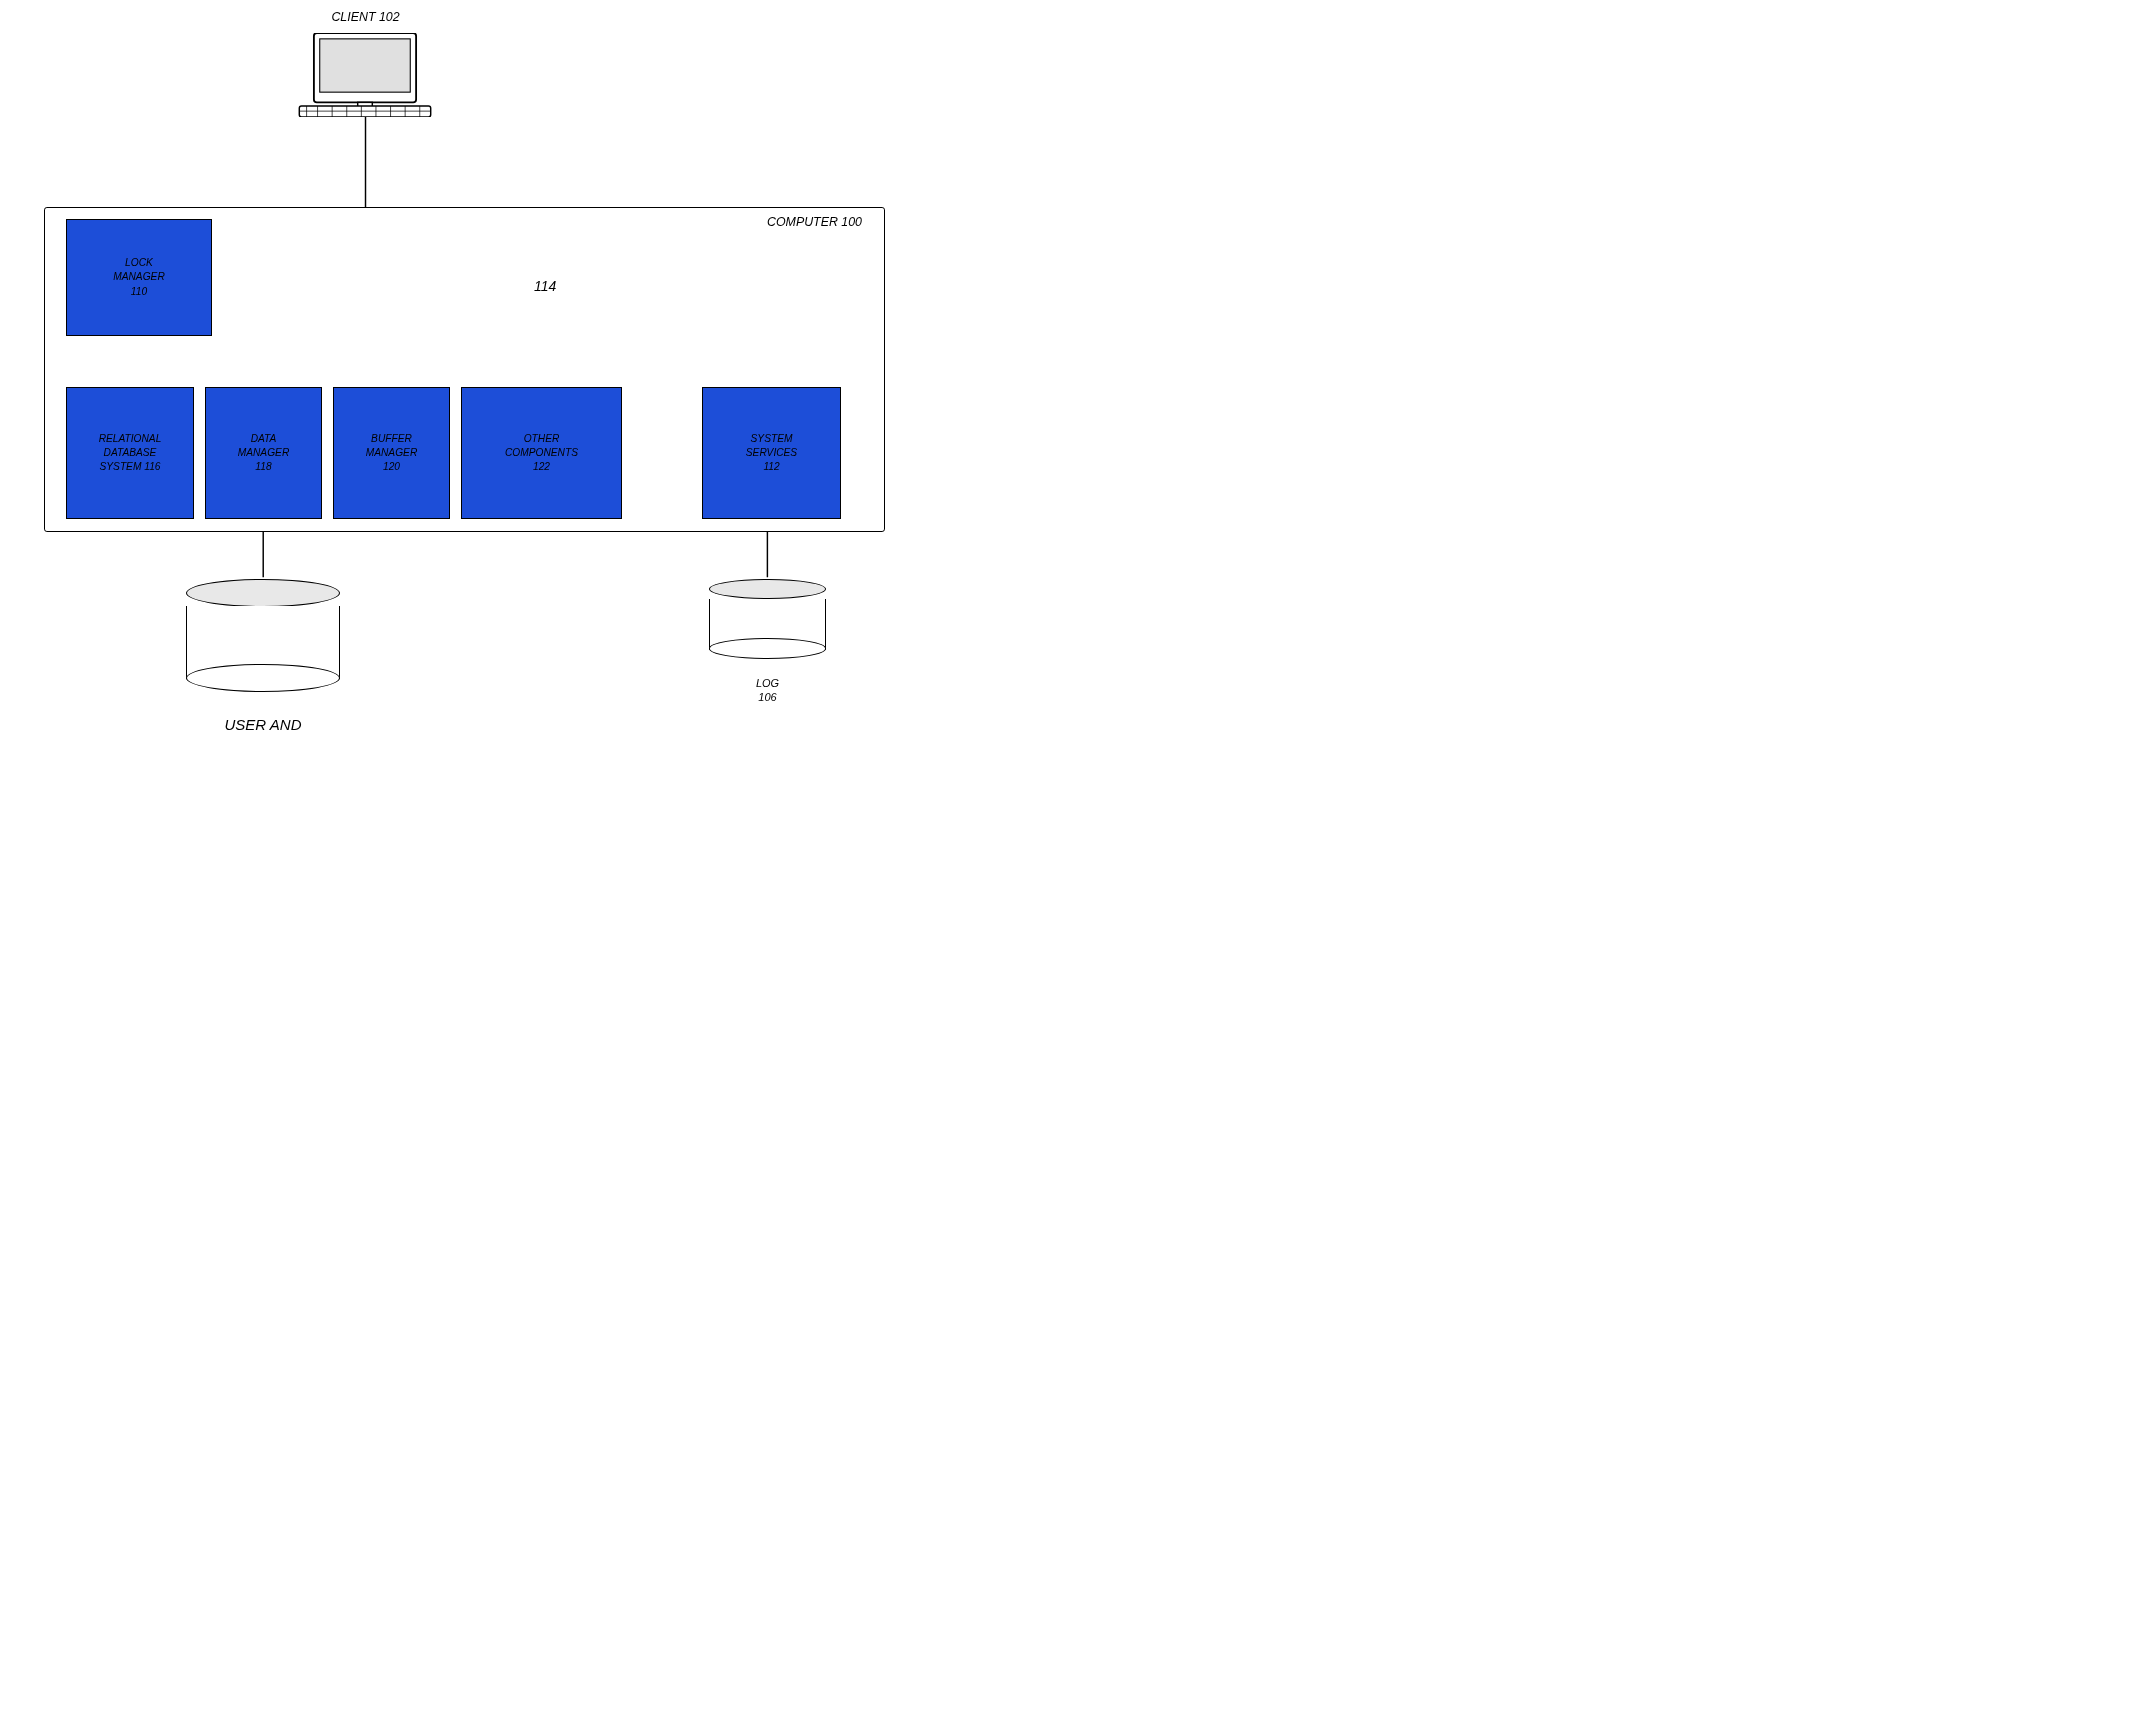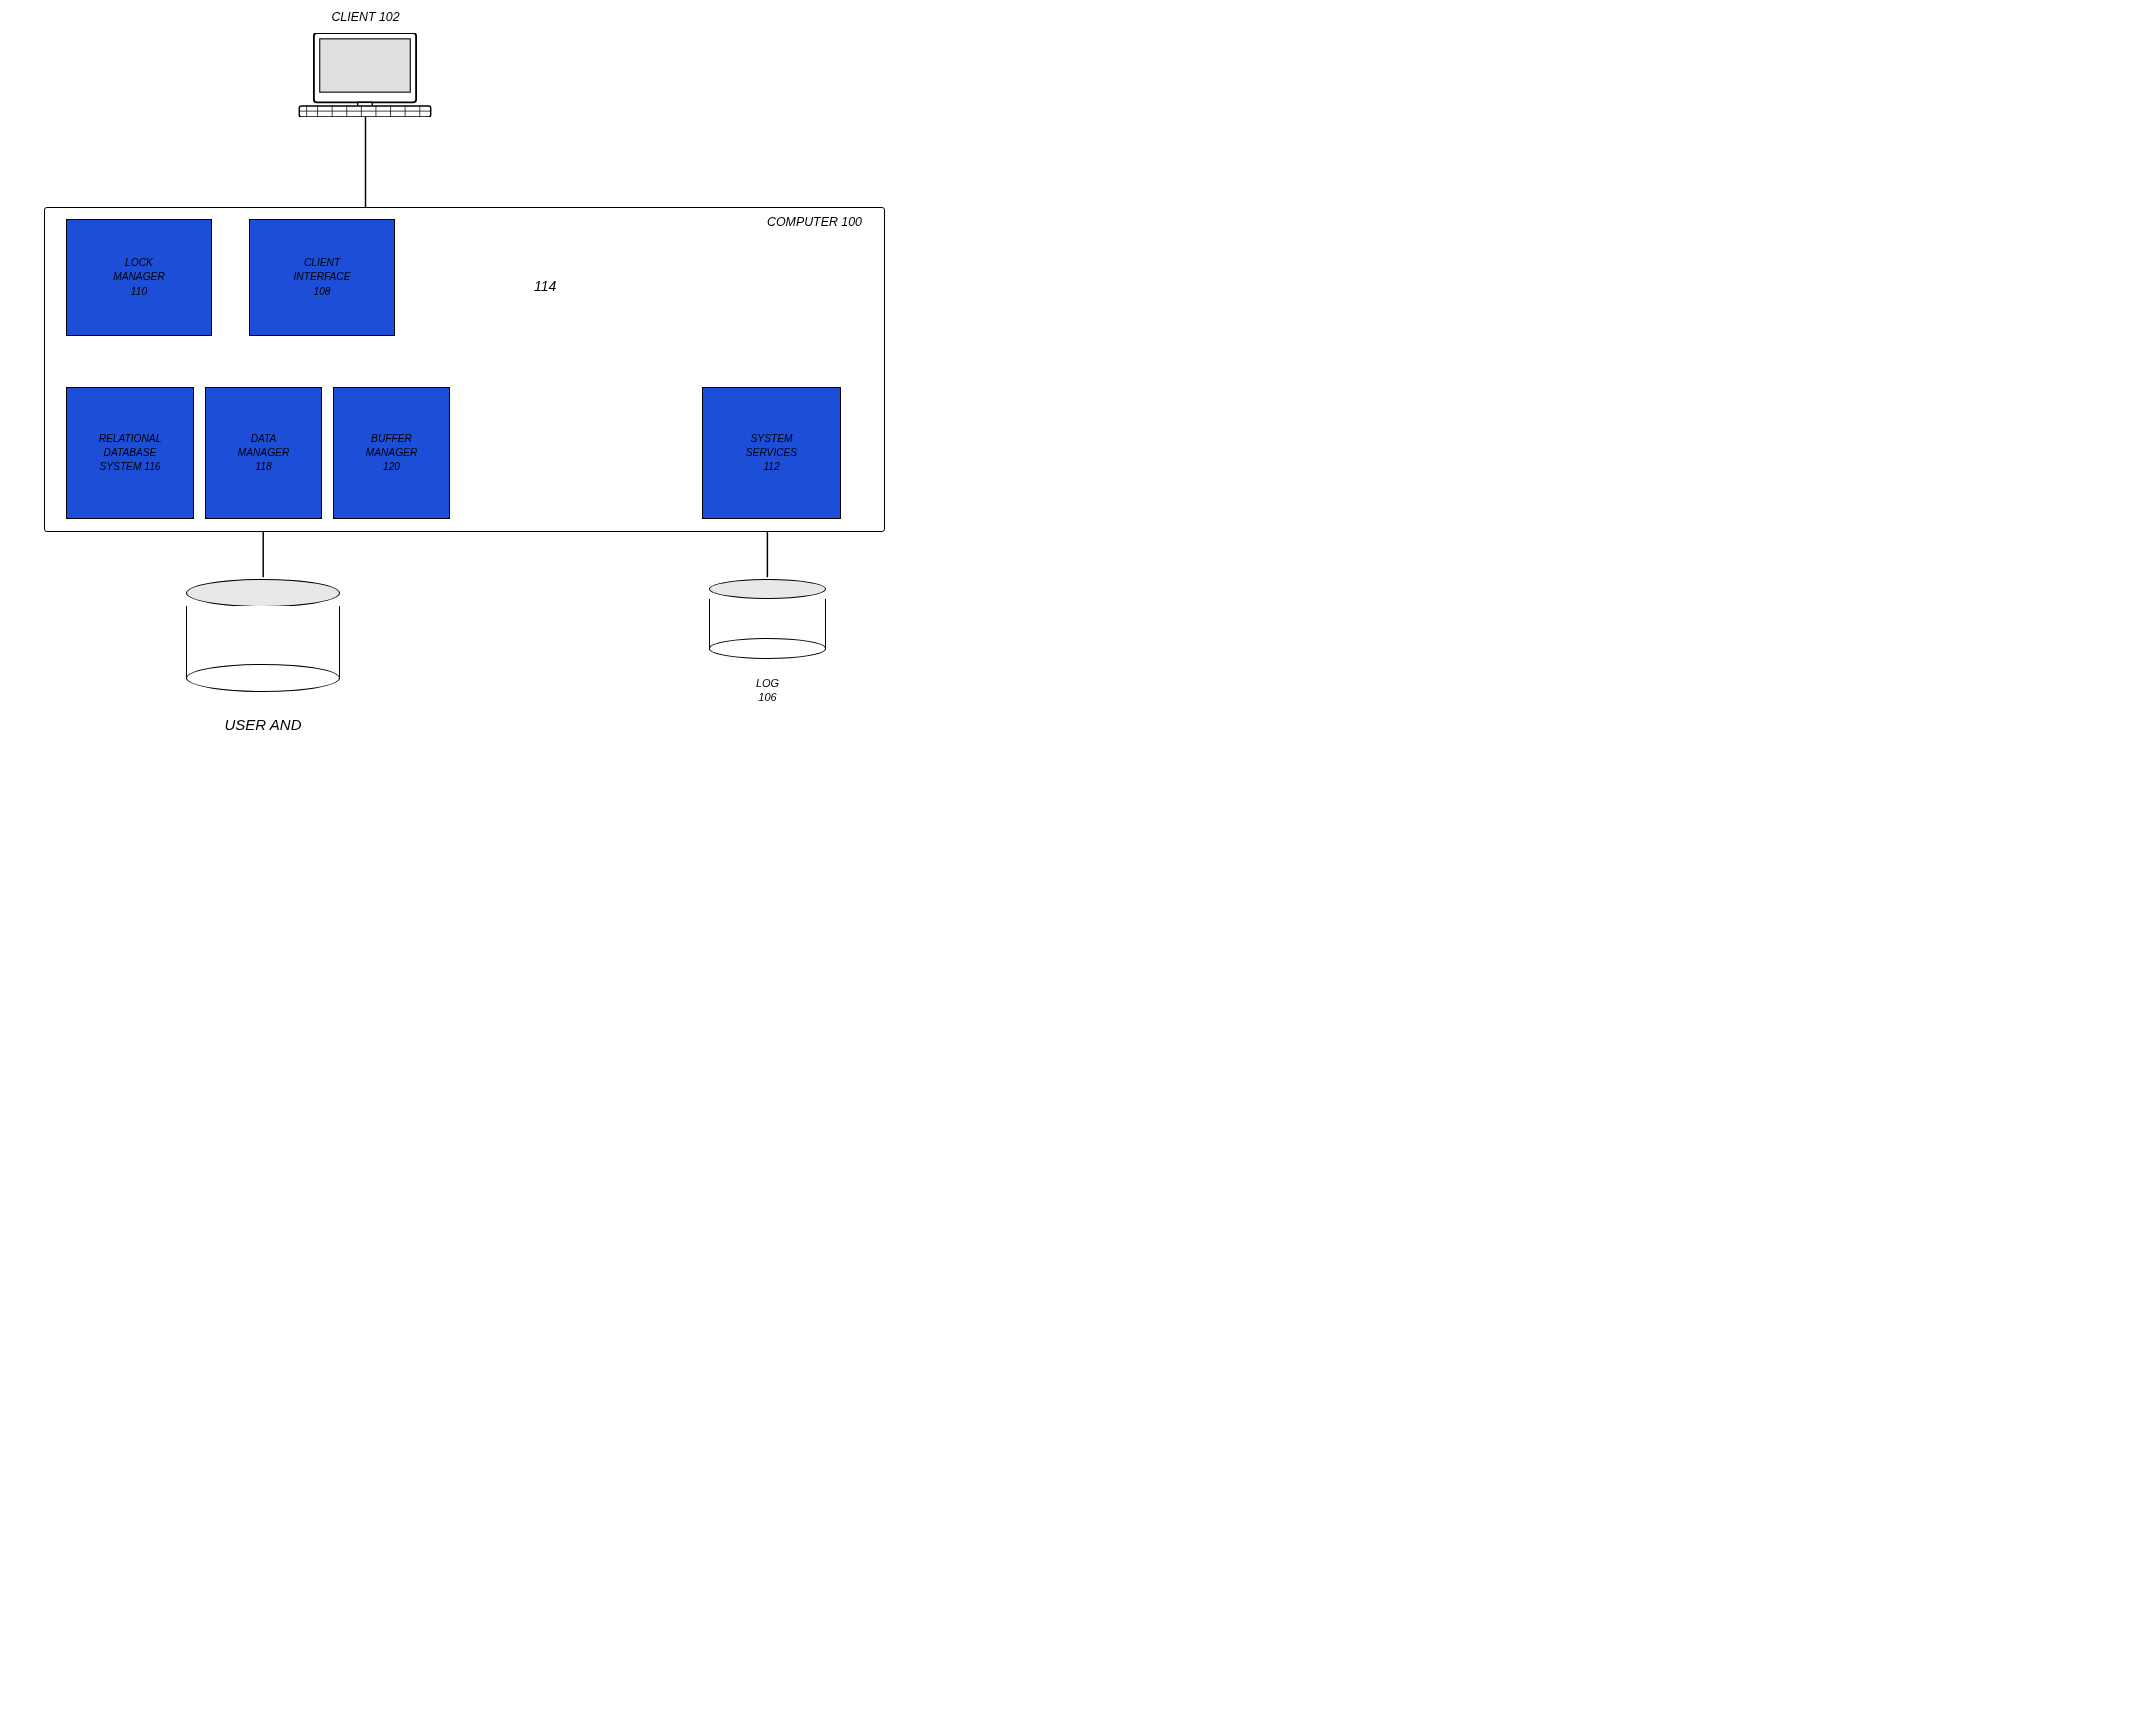--- a/index.html
+++ b/index.html
@@ -138,36 +138,36 @@
 
     <div class="label" style="position: absolute; top: 5.8px; right: 22px; font-size: 12.4px;">COMPUTER 100</div>
 
     <div class="label" style="position: absolute; top: 69px; left: 489px; font-size: 14px;">114</div>
   </div>
 
   <div class="box" style="top: 219px; left: 66px; width: 146px; height: 117px;">
     <div class="box-label">LOCK<br>MANAGER<br><em>110</em></div>
   </div>
 
-  <div class="box" style="top: 219px; left: 249px; width: 146px; height: 117px;">
-    <div class="box-label">CLIENT<br>INTERFACE<br><em>108</em></div>
-  </div>
 
   <div class="box" style="top: 387px; left: 66px; width: 128px; height: 132px;">
     <div class="box-label">RELATIONAL<br>DATABASE<br>SYSTEM 116</div>
   </div>
 
   <div class="box" style="top: 387px; left: 205px; width: 117px; height: 132px;">
     <div class="box-label">DATA<br>MANAGER<br><em>118</em></div>
   </div>
 
   <div class="box" style="top: 387px; left: 333px; width: 117px; height: 132px;">
     <div class="box-label">BUFFER<br>MANAGER<br><em>120</em></div>
   </div>
 
+  <div class="box" style="top: 387px; left: 461px; width: 161px; height: 132px;">
+    <div class="box-label">OTHER<br>COMPONENTS<br><em>122</em></div>
+  </div>
 
   <div class="box" style="top: 387px; left: 702px; width: 139px; height: 132px;">
     <div class="box-label">SYSTEM<br>SERVICES<br><em>112</em></div>
   </div>
 
   <div class="cylinder" style="top: 578px; left: 186px; width: 154px;">
     <div class="cyl-top" style="width: 154px; height: 28px;"></div>
     <div class="cyl-body" style="width: 154px; height: 73px;">
       <div style="position: absolute; bottom: -14px; left: -1.5px; width: 154px; height: 28px; border: 1.5px solid #000; border-radius: 50%; background: #fff;"></div>
     </div>

